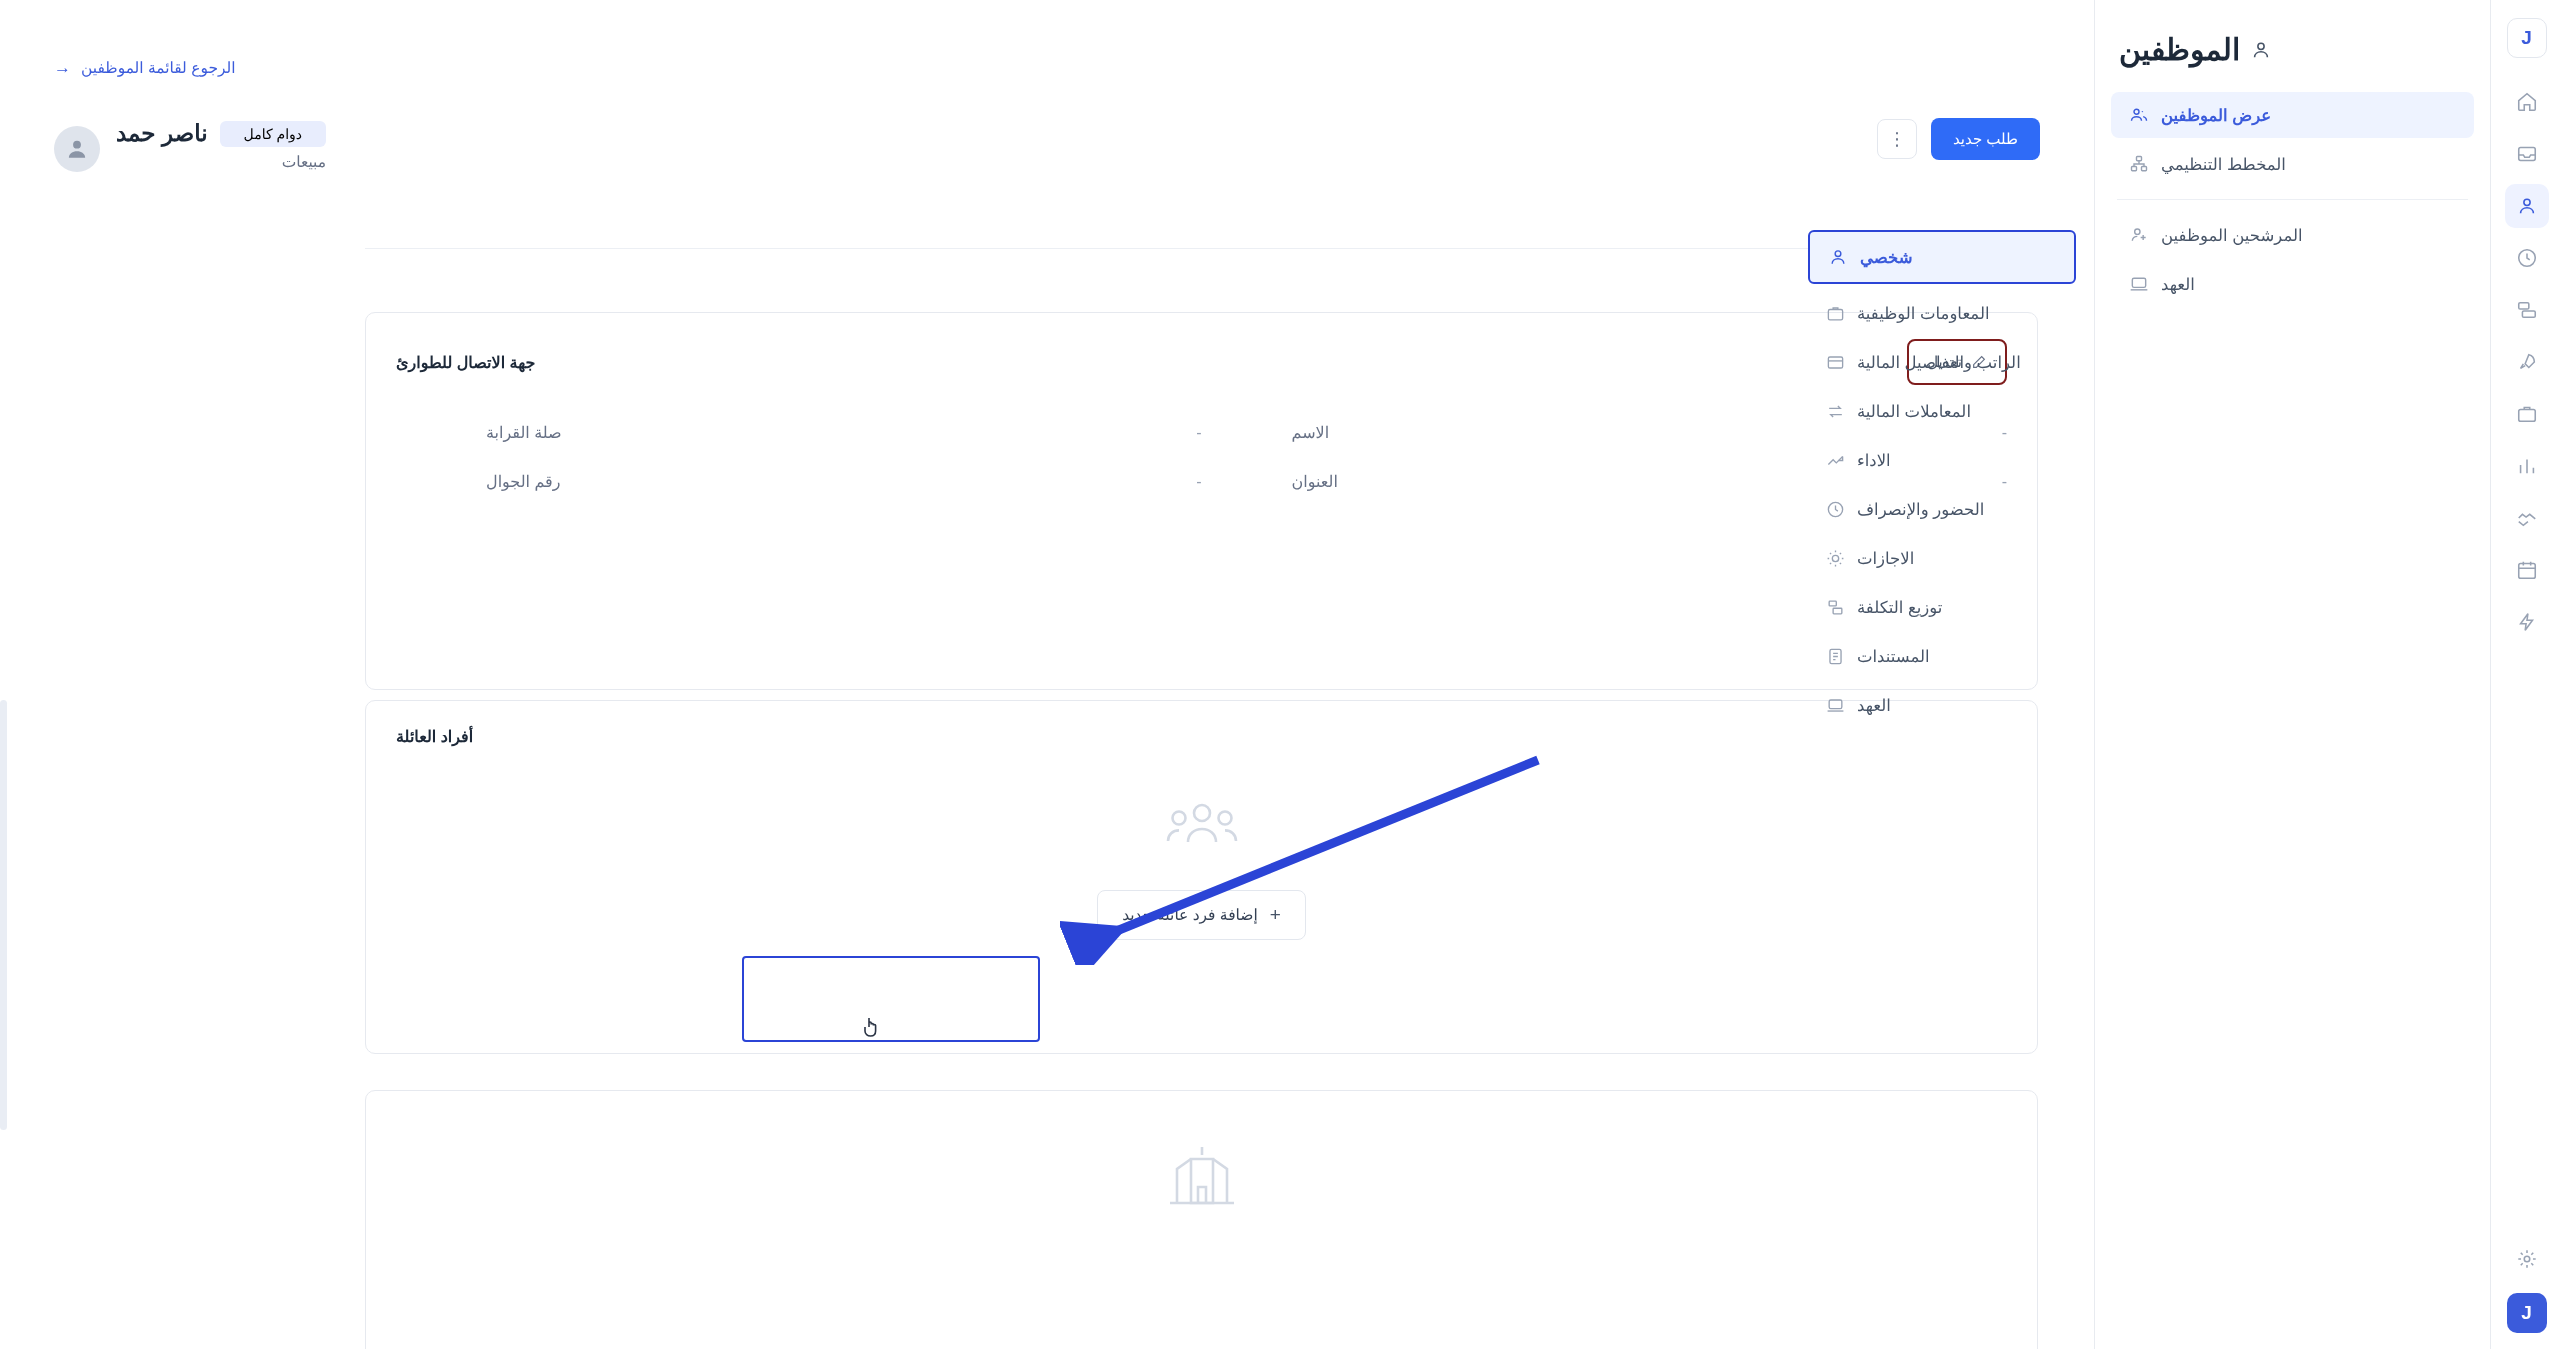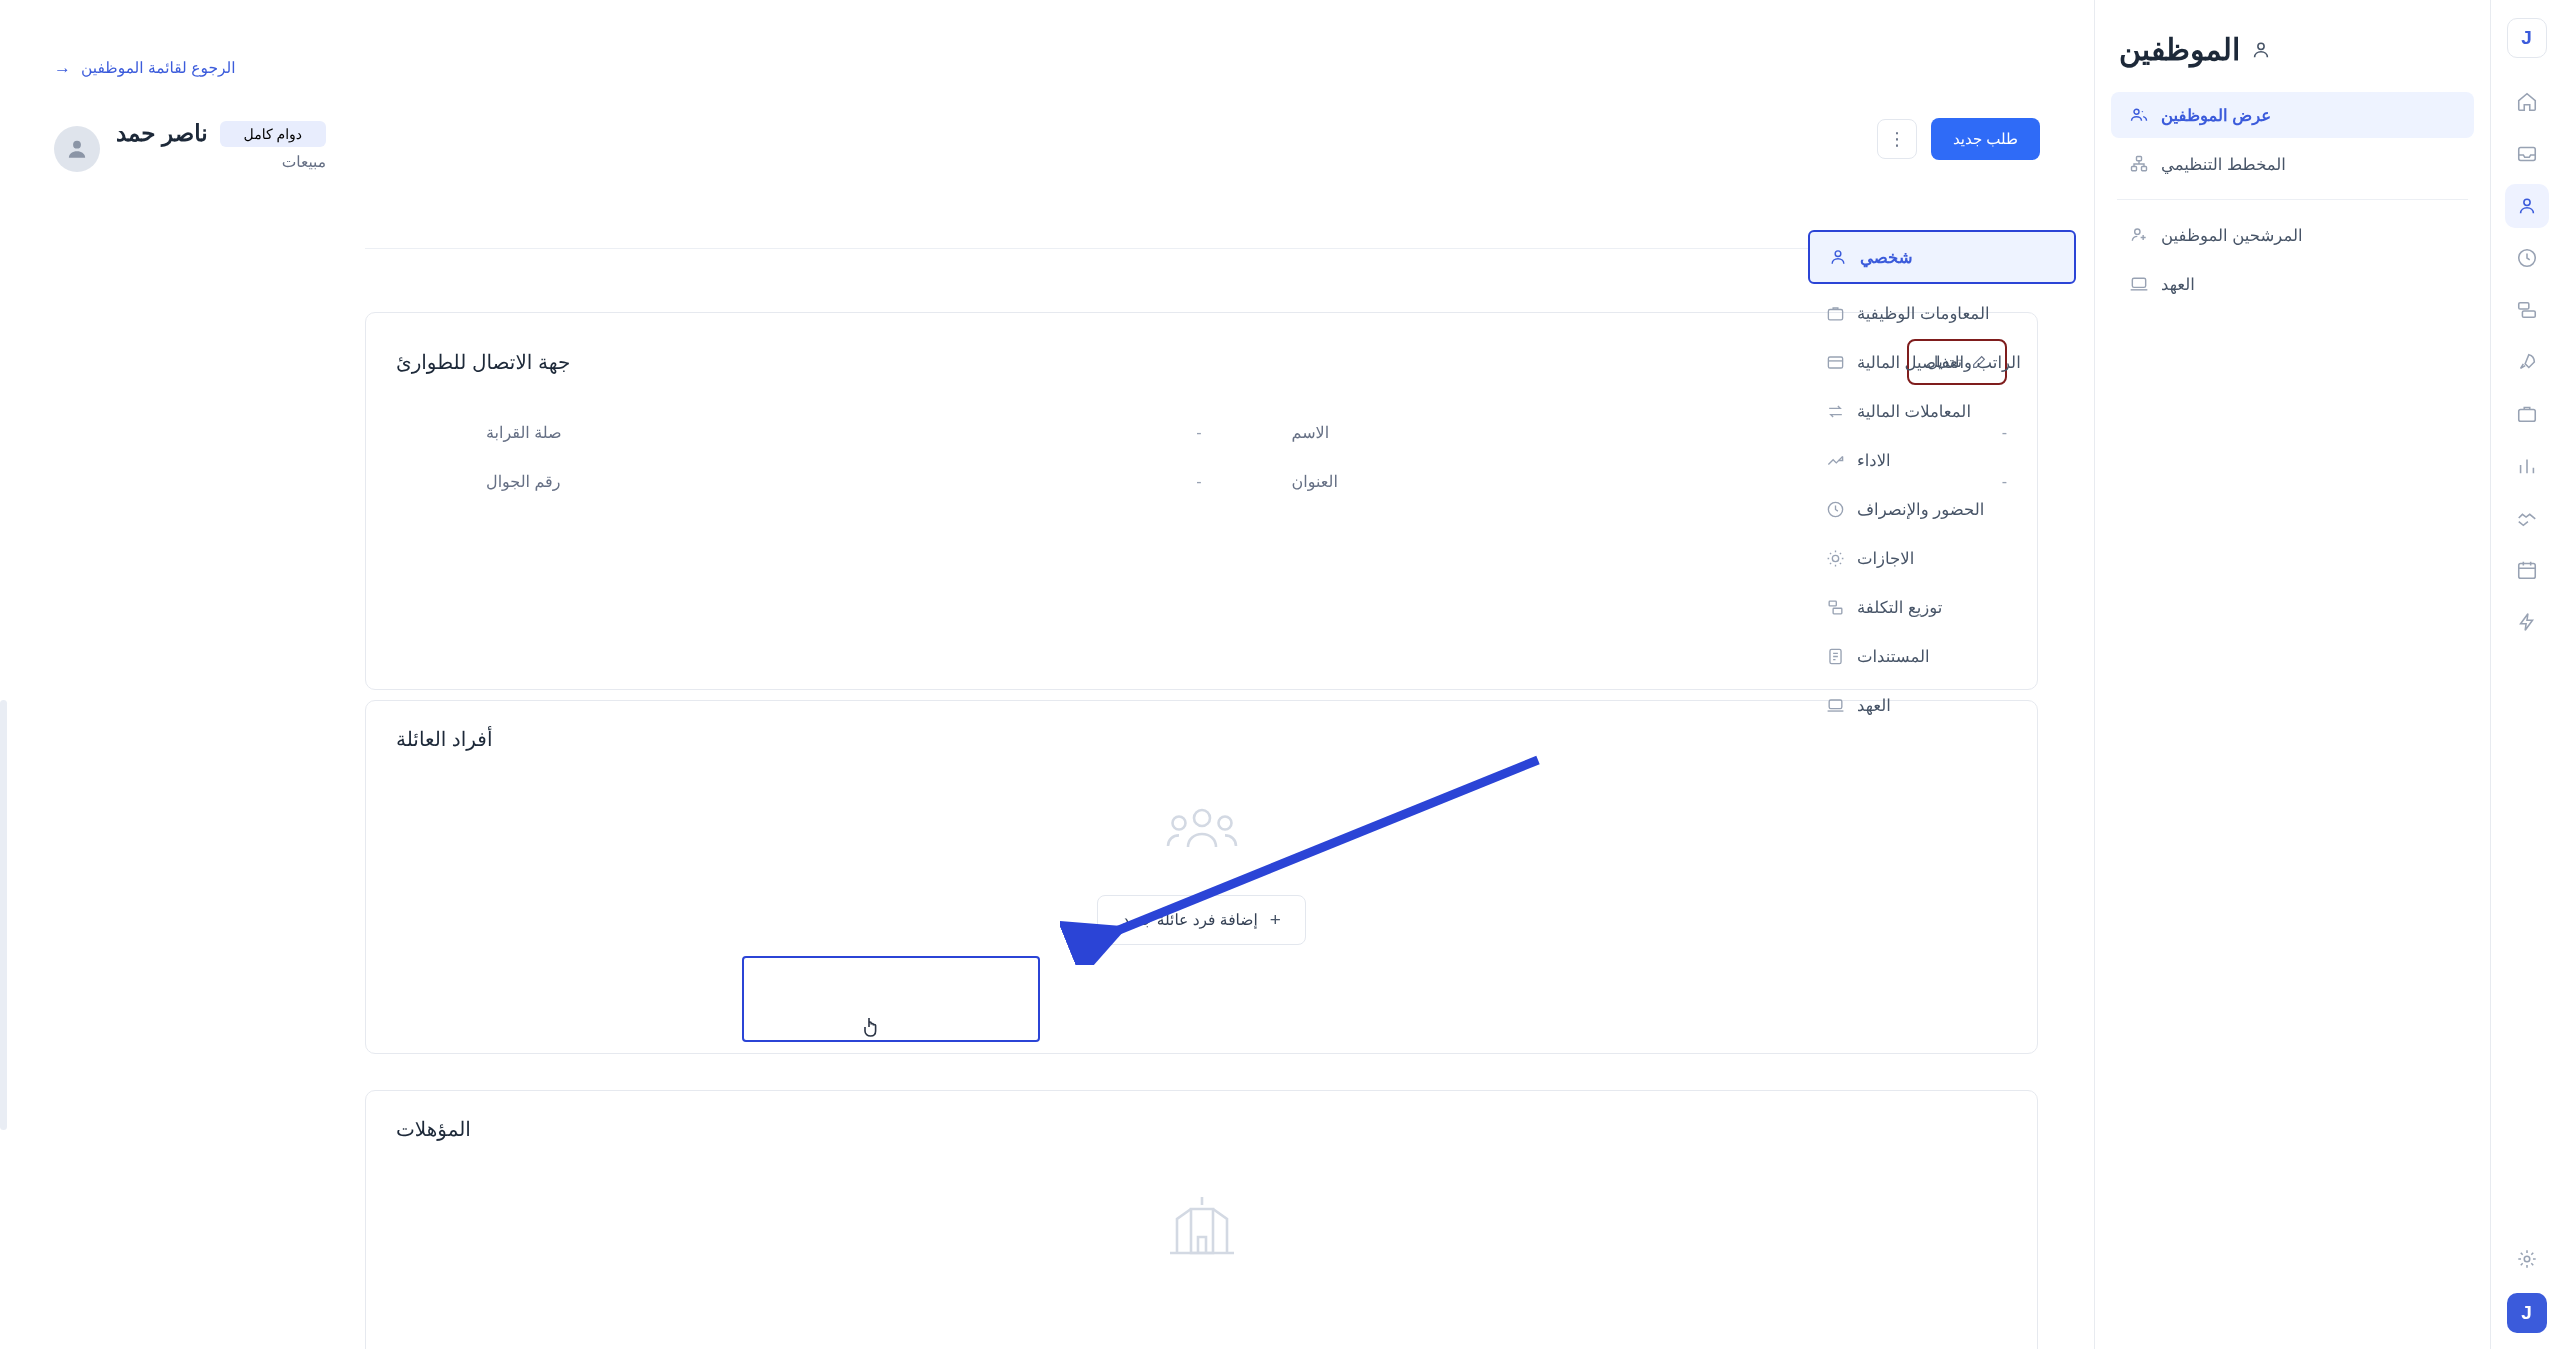--- a/index.html
+++ b/index.html
@@ -104,21 +104,21 @@
 
   
   .card {
     position: absolute; right: 56px; width: 1673px;
     border: 1px solid #e6e9ef; border-radius: 10px; background: #fff;
   }
   .card-head {
     display: flex; flex-direction: row-reverse; align-items: center;
     justify-content: space-between; padding: 26px 30px 0 30px;
   }
-  .card-title { font-size: 20px; font-weight: 400; color: #1d2939; }
+  .card-title { font-size: 16px; font-weight: 700; color: #1d2939; }
   .btn-edit {
     display: flex; align-items: center; gap: 9px; flex-direction: row-reverse;
     border: 2px solid #7f1d1d; border-radius: 8px; background: #fff;
     color: #475467; font-size: 15px; padding: 12px 18px; cursor: pointer;
     font-family: "Liberation Sans", sans-serif;
   }
   .kv-grid {
     display: grid; grid-template-columns: 1fr 1fr; gap: 30px 0;
     padding: 38px 30px 42px 30px; direction: rtl;
   }
@@ -365,23 +365,20 @@
         </svg>
       </div>
       <button class="btn-add">
         <span>إضافة فرد عائلة جديد</span>
         <span style="font-size:19px;color:#475467">+</span>
       </button>
     </div>
   </div>
 
   <div class="card" style="top:1090px;height:330px;">
-    <div class="card-head">
-      <span class="card-title">المؤهلات</span>
-    </div>
     <div class="empty-wrap" style="padding-top:52px;">
       <div class="empty-icon">
         <svg width="70" height="64" viewBox="0 0 70 64" fill="none" stroke="currentColor" stroke-width="2.6">
           <path d="M35 4v8M24 16h22v44H24z"></path>
             <path d="M10 60V26l14-10M60 60V26L46 16"></path>
             <path d="M3 60h64"></path>
             <path d="M31 60V44h8v16"></path>
         </svg>
       </div>
     </div>

